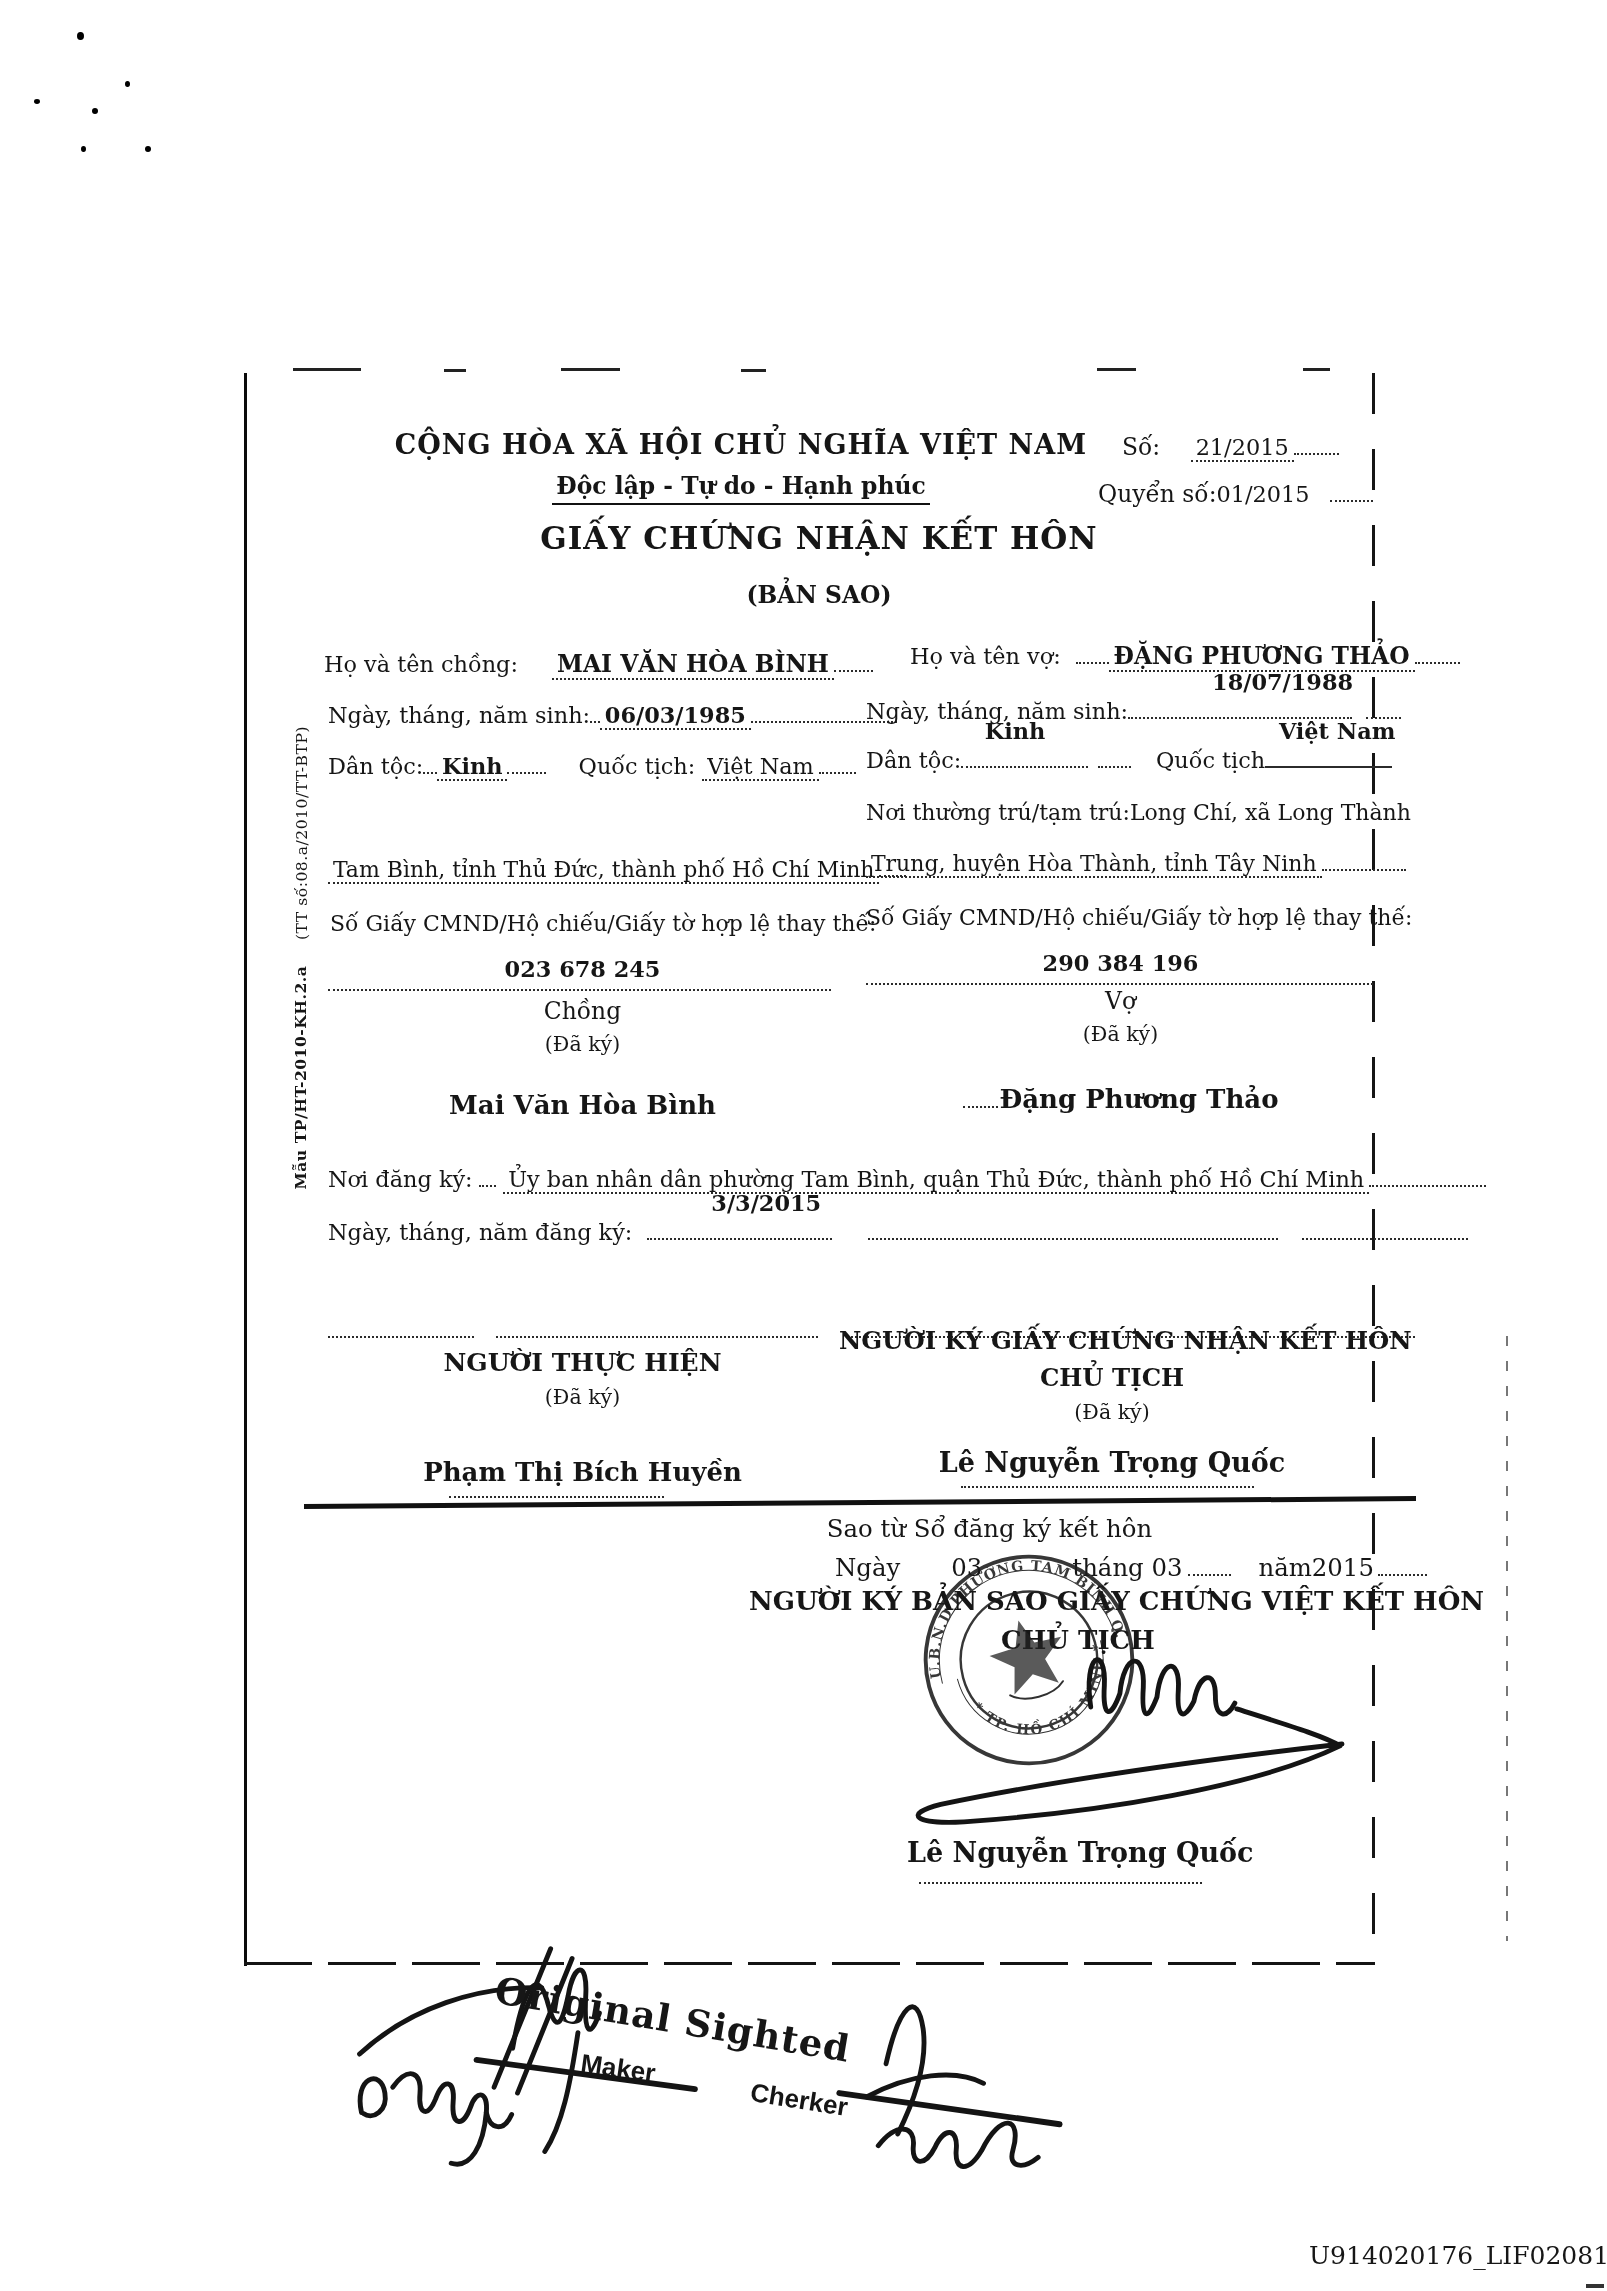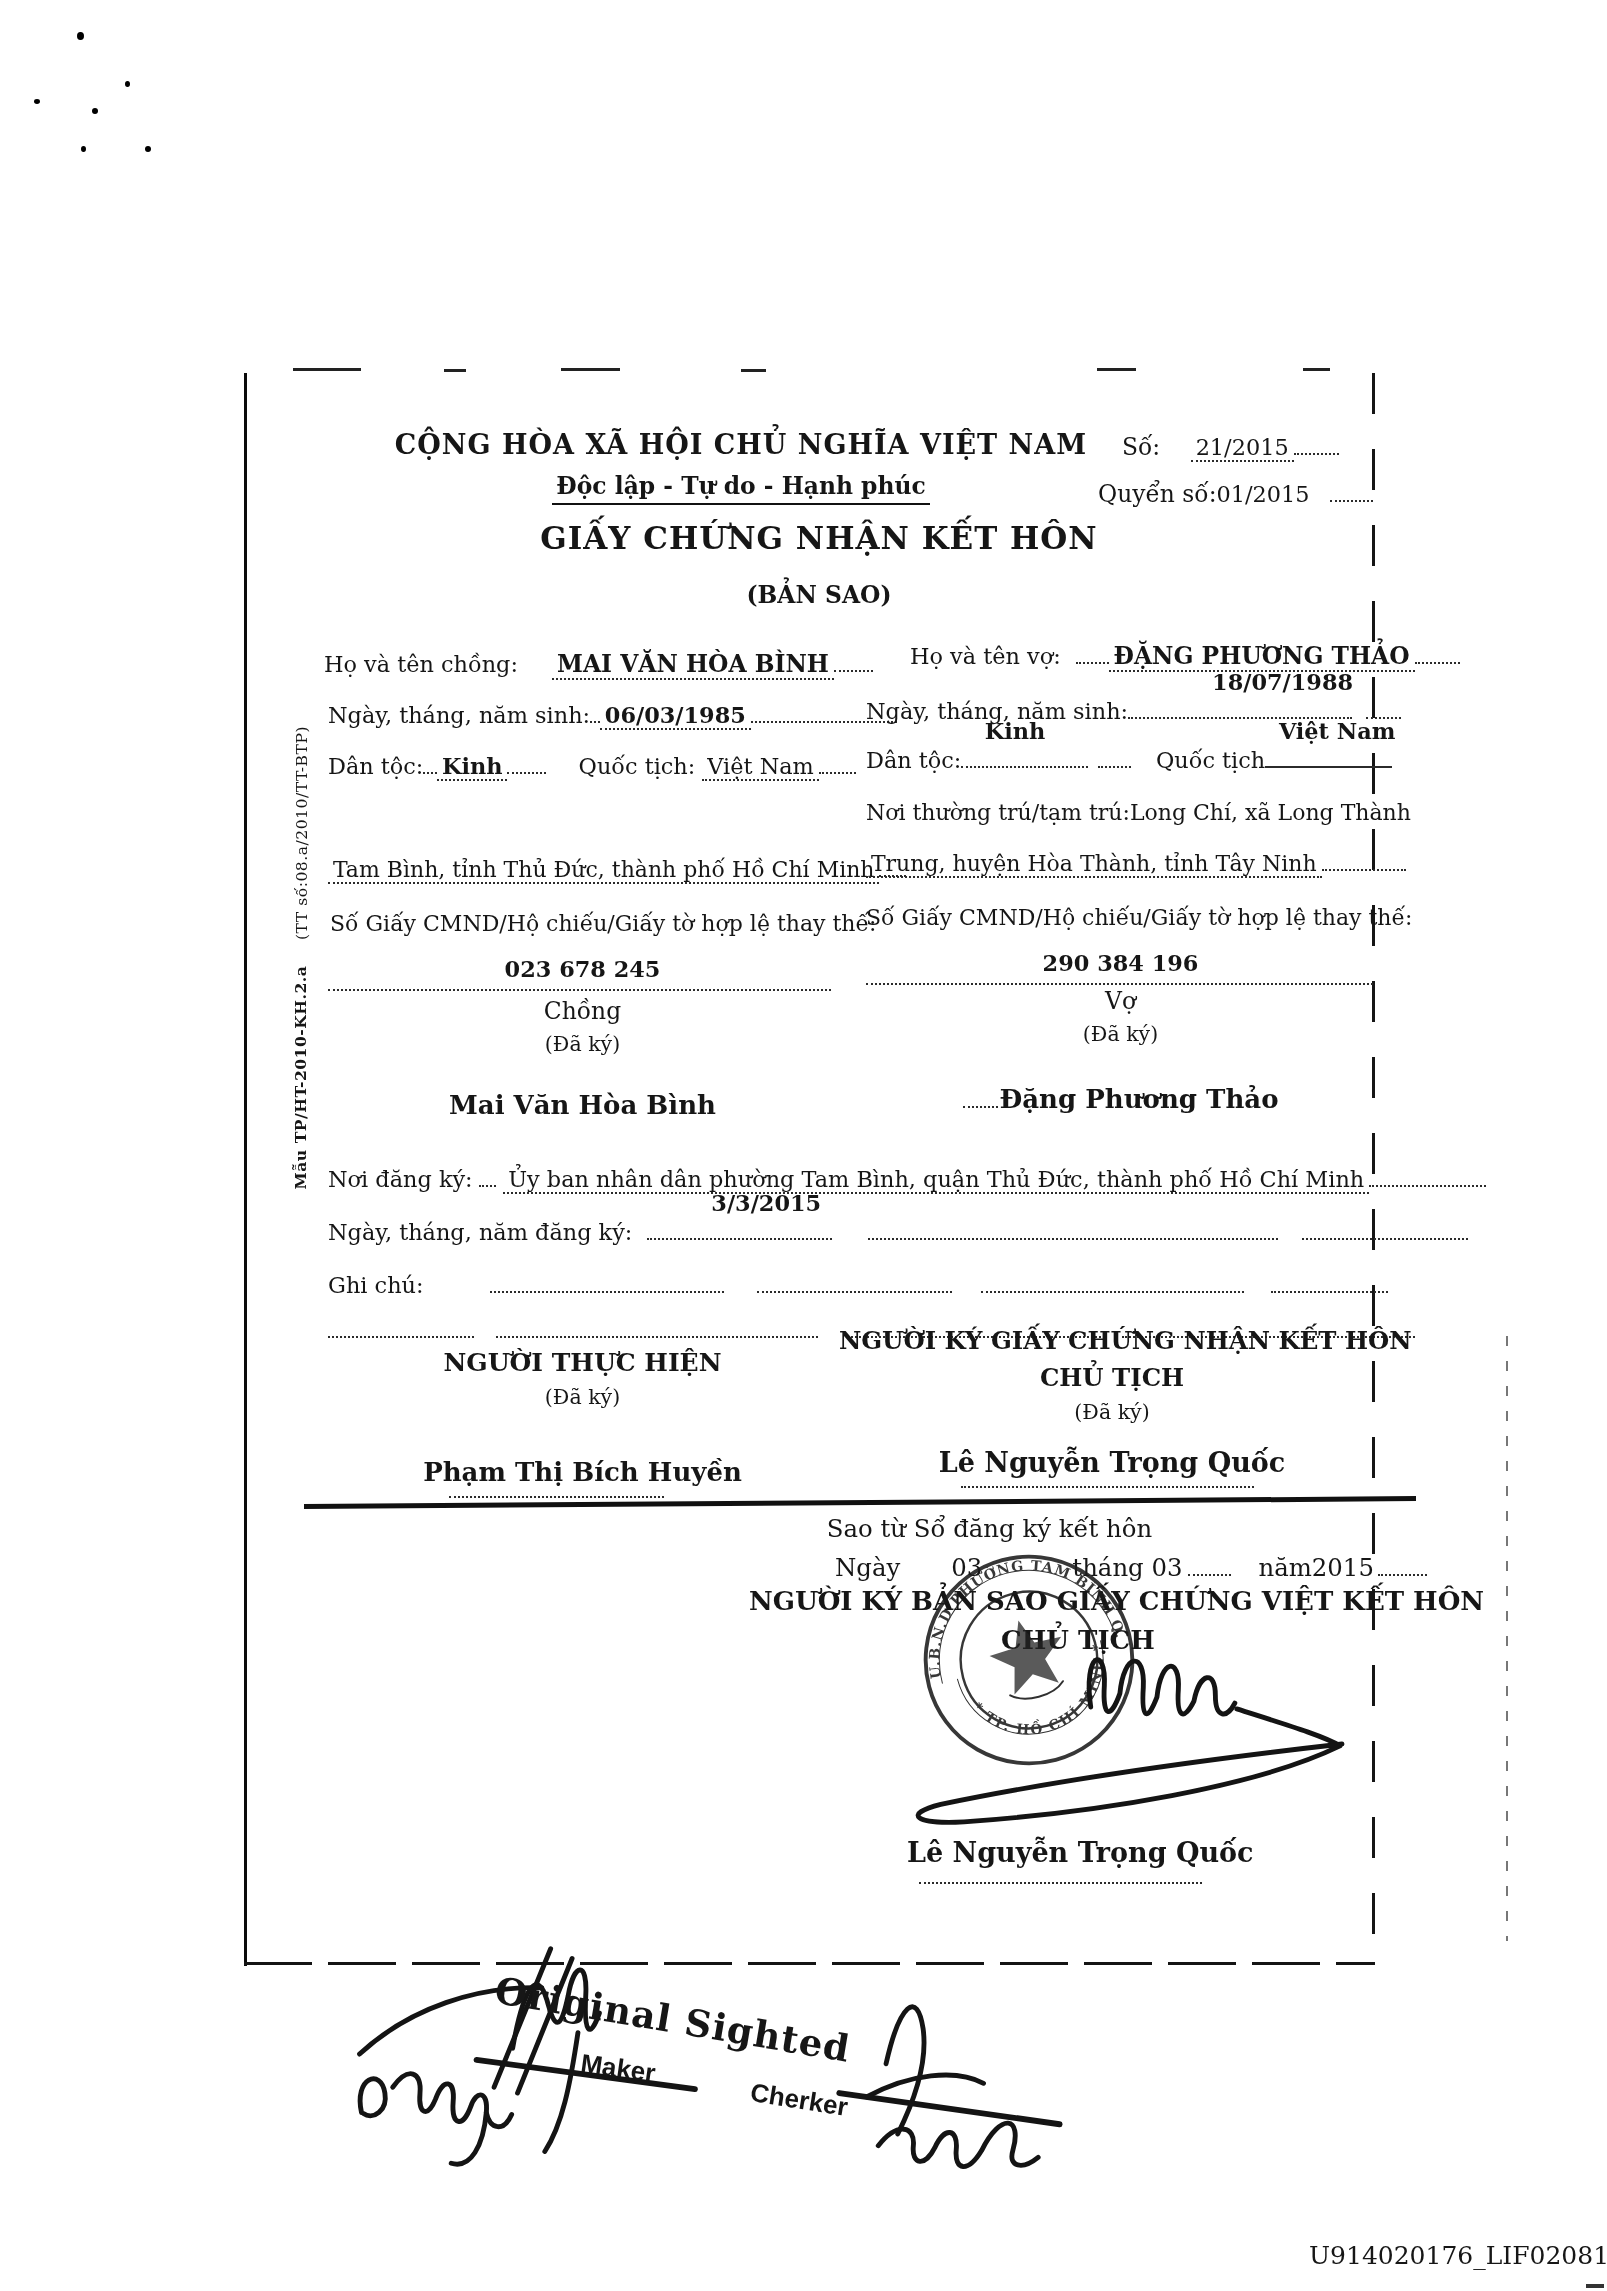--- a/index.html
+++ b/index.html
@@ -116,24 +116,20 @@
 
   <div class="abs f23" style="left:328px;top:1166px;">
     <span>Nơi đăng ký:</span><span class="dots" style="width:17.6px;margin-left:5.9px;"></span>
     <span class="u-dot">Ủy ban nhân dân phường Tam Bình, quận Thủ Đức, thành phố Hồ Chí Minh</span><span class="dots" style="width:117px;"></span>
   </div>
   <div class="abs f23" style="left:328px;top:1219px;">
     <span>Ngày, tháng, năm đăng ký:</span>
     <span class="overdots" style="width:185px;margin-left:7.8px;"><i style="left:64px;">3/3/2015</i></span>
     <span class="dots" style="width:410px;margin-left:29px;"></span><span class="dots" style="width:166px;margin-left:23.4px;"></span>
   </div>
-  <div class="abs f23" style="left:328px;top:1272px;">
-    <span>Ghi chú:</span>
-    <span class="dots" style="width:234px;margin-left:59px;"></span><span class="dots" style="width:195px;margin-left:33px;"></span><span class="dots" style="width:263px;margin-left:29px;"></span><span class="dots" style="width:117px;margin-left:27px;"></span>
-  </div>
   <div class="abs" style="left:328px;top:1322px;">
     <span class="dots" style="width:146px;"></span><span class="dots" style="width:322px;margin-left:21.5px;"></span><span class="dots" style="width:254px;margin-left:29px;"></span><span class="dots" style="width:293px;margin-left:21.5px;"></span>
   </div>
 
   <div class="abs ctr" style="left:324px;top:1348px;width:517px;font-size:25px;font-weight:600;">NGƯỜI THỰC HIỆN</div>
   <div class="abs ctr" style="left:324px;top:1385px;width:517px;font-size:20.5px;">(Đã ký)</div>
   <div class="abs ctr" style="left:839px;top:1326px;width:546px;font-size:24.4px;font-weight:600;">NGƯỜI KÝ GIẤY CHỨNG NHẬN KẾT HÔN</div>
   <div class="abs ctr b" style="left:839px;top:1363px;width:546px;font-size:24.4px;">CHỦ TỊCH</div>
   <div class="abs ctr" style="left:839px;top:1400px;width:546px;font-size:20.5px;">(Đã ký)</div>
   <div class="abs ctr b" style="left:324px;top:1457px;width:517px;font-size:26px;">Phạm Thị Bích Huyền</div>

